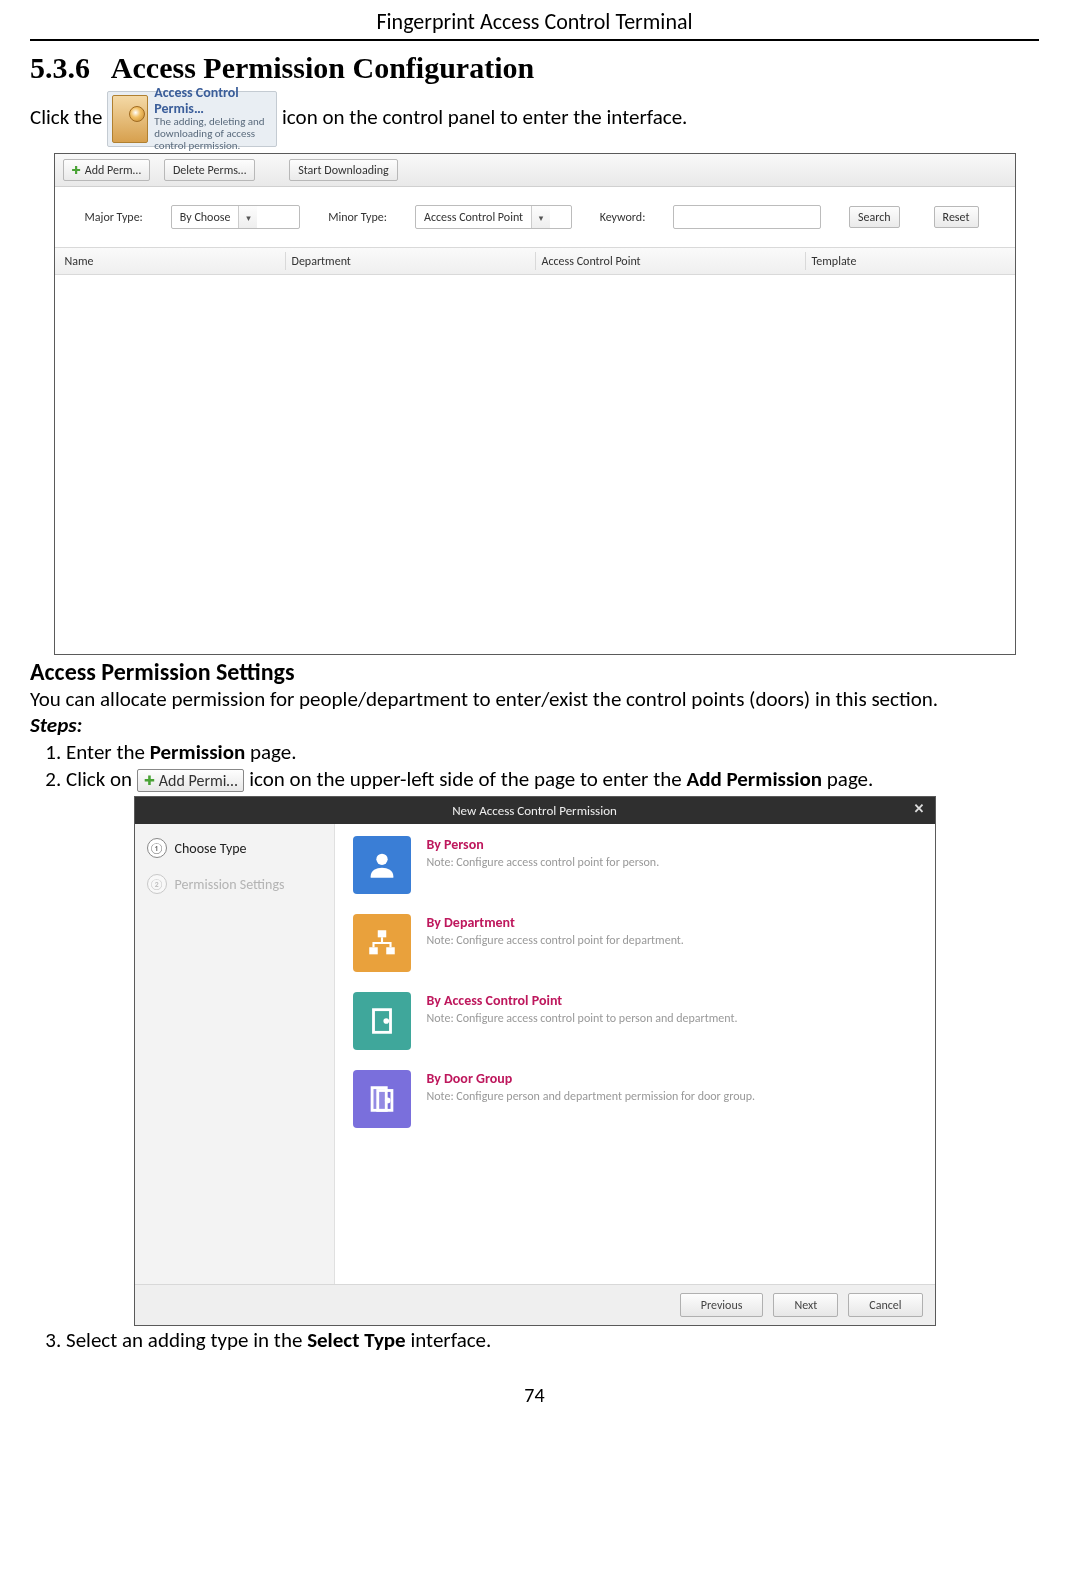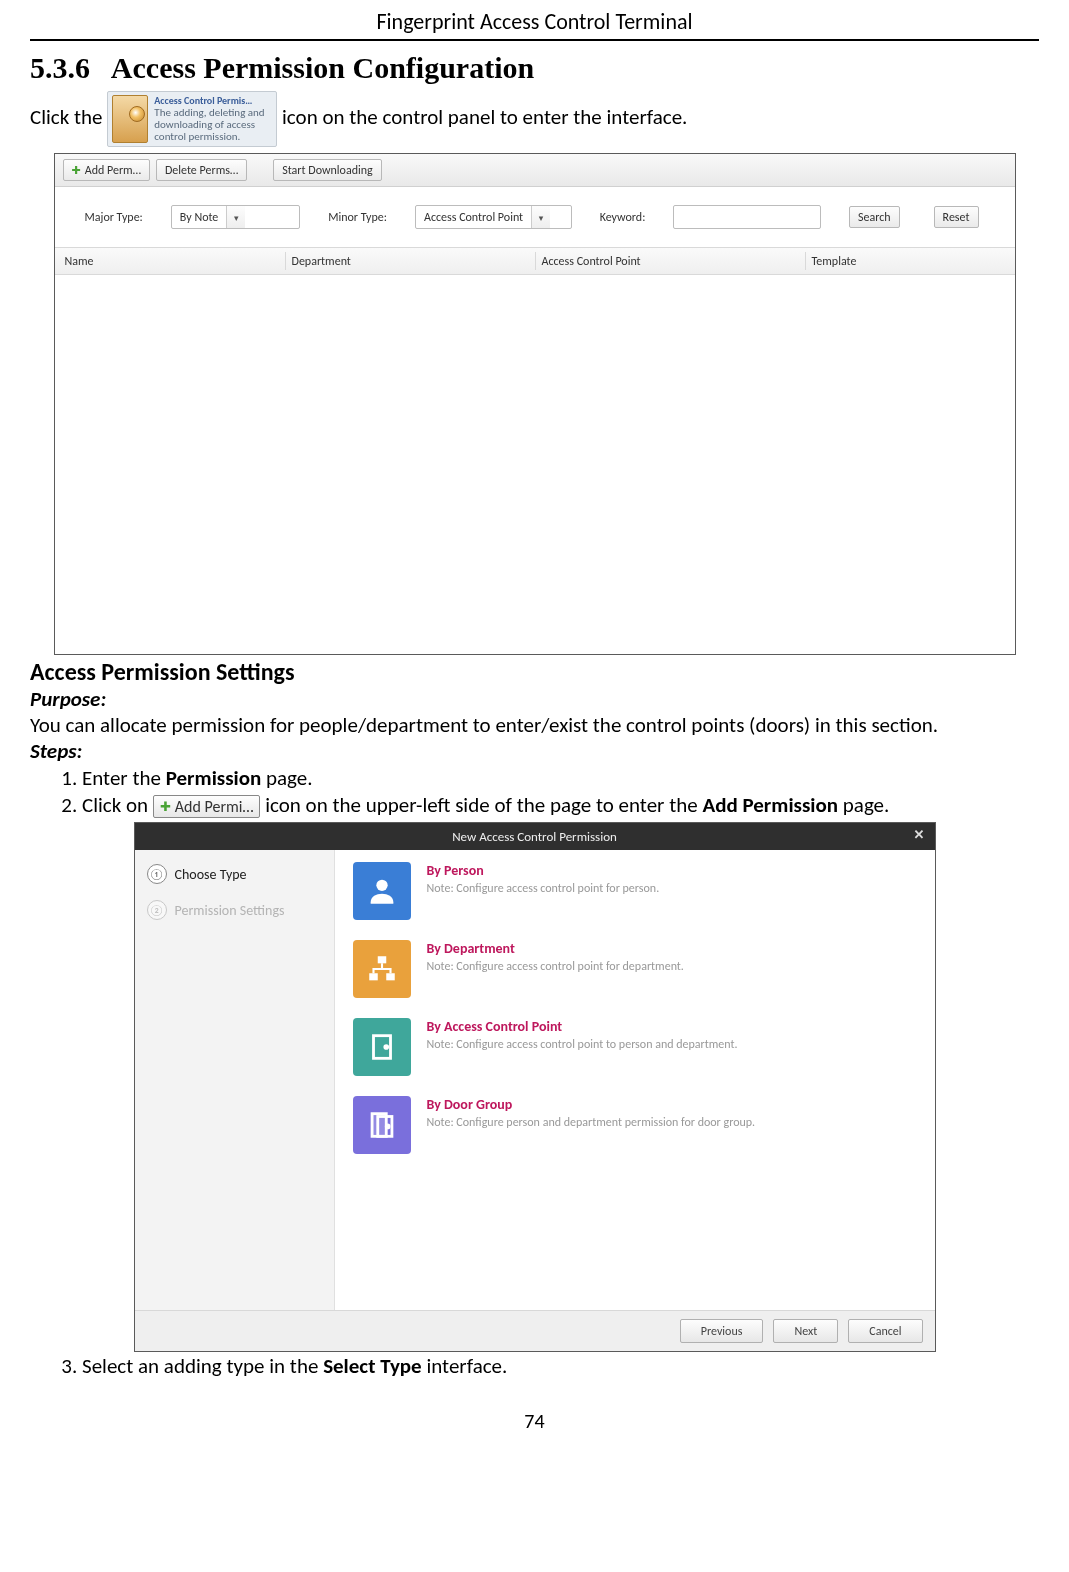--- a/index.html
+++ b/index.html
@@ -67,38 +67,38 @@
     border-radius: 50%;
     background: radial-gradient(circle at 40% 40%, #fff, #f2c166 40%, #c4872e 100%);
     border: 1px solid #a06a1f;
   }
   .icon-tile .tile-text {
     margin-left: 6px;
     line-height: 1.1;
     font-size: 11px;
     color: #5a6b7d;
   }
-  .icon-tile .tile-text .tt-top { color: #3b5e9a; font-weight: bold; font-size: 10px; }
+  .icon-tile .tile-text .tt-top { color: #3b5e9a; font-weight: bold; font-size: 14px; }
 
   
   .shot1 {
     width: 960px;
     height: 500px;
     border: 1px solid #5a5a5a;
     margin: 6px auto 0 auto;
     background: #fff;
   }
   .shot1 .topbar {
     background: linear-gradient(#f9f9f9,#e9e9e9);
     border-bottom: 1px solid #d0d0d0;
     height: 28px;
     display: flex;
     align-items: center;
     padding: 2px 8px;
-    gap: 0;
+    gap: 8px;
     font-size: 12px;
   }
   .sbtn {
     background: linear-gradient(#fdfdfd,#eaeaea);
     border: 1px solid #b8b8b8;
     border-radius: 2px;
     padding: 3px 8px;
     font-size: 12px;
     color: #333;
     margin-right: 6px;
@@ -251,21 +251,21 @@
   .dbtn {
     border: 1px solid #b0b0b0;
     border-radius: 2px;
     background: linear-gradient(#fdfdfd,#e7e7e7);
     padding: 4px 20px;
     font-size: 12px;
     color: #444;
   }
 
   ol.steps { padding-left: 36px; margin: 0; }
-  ol.steps li { font-size: 21px; margin: 1px 16px; }
+  ol.steps li { font-size: 21px; margin: 1px 0; }
 </style>
 </head>
 <body>
 
 <div class="page">
   <div class="header-title">Fingerprint Access Control Terminal</div>
 
   <div class="section-num">
     <span>5.3.6</span>&nbsp;&nbsp;
     <span>Access Permission Configuration</span>
@@ -285,21 +285,21 @@
 
   <div class="shot1">
     <div class="topbar">
       <span class="sbtn plus">Add Perm…</span>
       <span class="sbtn">Delete Perms…</span>
       <span class="sbtn" style="margin-left:20px;">Start Downloading</span>
     </div>
     <div class="filterbar">
       <label>Major Type:</label>
       <span class="combo" style="width:140px;">
-        <span class="cval">By Note</span>
+        <span class="cval">By Choose</span>
         <span class="cdrop">▾</span>
       </span>
       <label>Minor Type:</label>
       <span class="combo" style="width:170px;">
         <span class="cval">Access Control Point</span>
         <span class="cdrop">▾</span>
       </span>
       <label>Keyword:</label>
       <span class="tinput" value=""></span>
       <span class="sbtn" style="margin-left:auto;">Search</span>
@@ -307,21 +307,20 @@
     </div>
     <div class="thead">
       <div>Name</div>
       <div>Department</div>
       <div>Access Control Point</div>
       <div>Template</div>
     </div>
   </div>
 
   <div class="body-text bold" style="font-size:24px; margin-top:2px;">Access Permission Settings</div>
-  <div class="body-text bold italic">Purpose:</div>
   <div class="body-text">You can allocate permission for people/department to enter/exist the control points (doors) in this section.</div>
   <div class="body-text bold italic">Steps:</div>
 
   <ol class="steps">
     <li>
       <span>Enter the </span><span class="bold">Permission</span><span> page.</span>
     </li>
     <li>
       <span>Click on </span>
       <span class="add-permi">Add Permi…</span>

